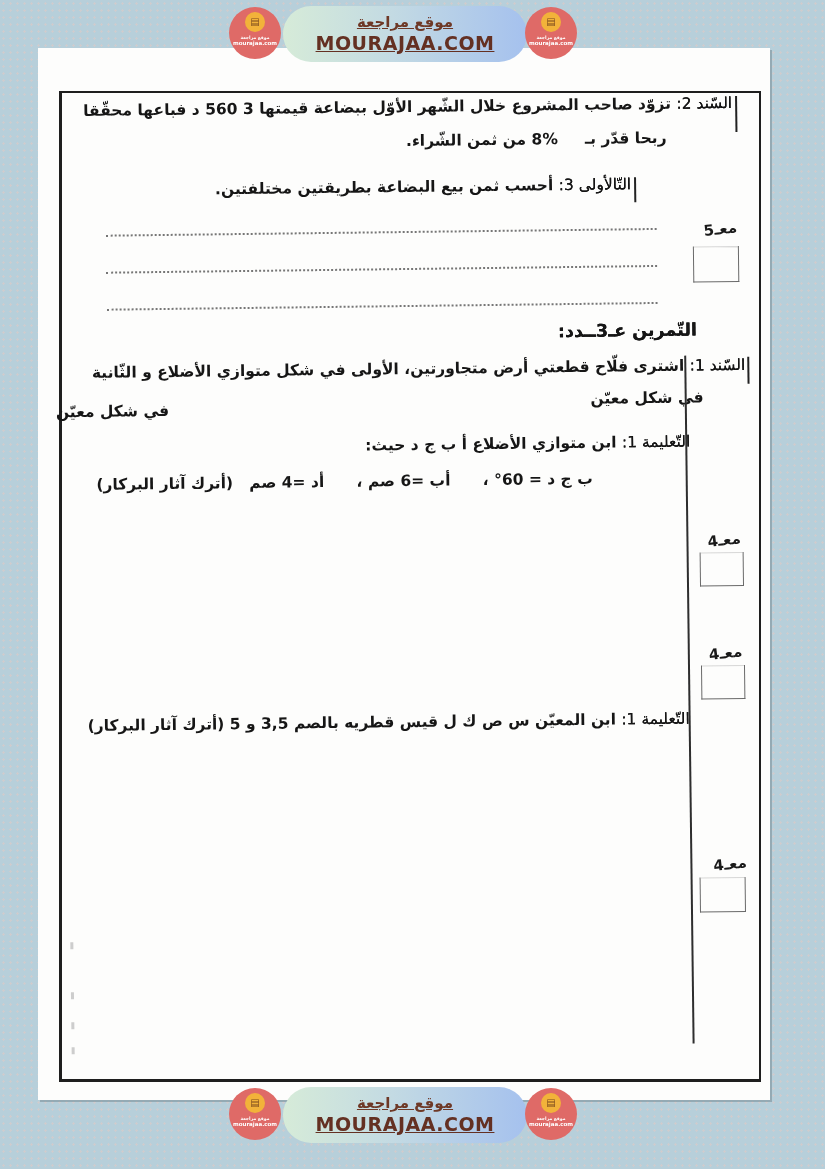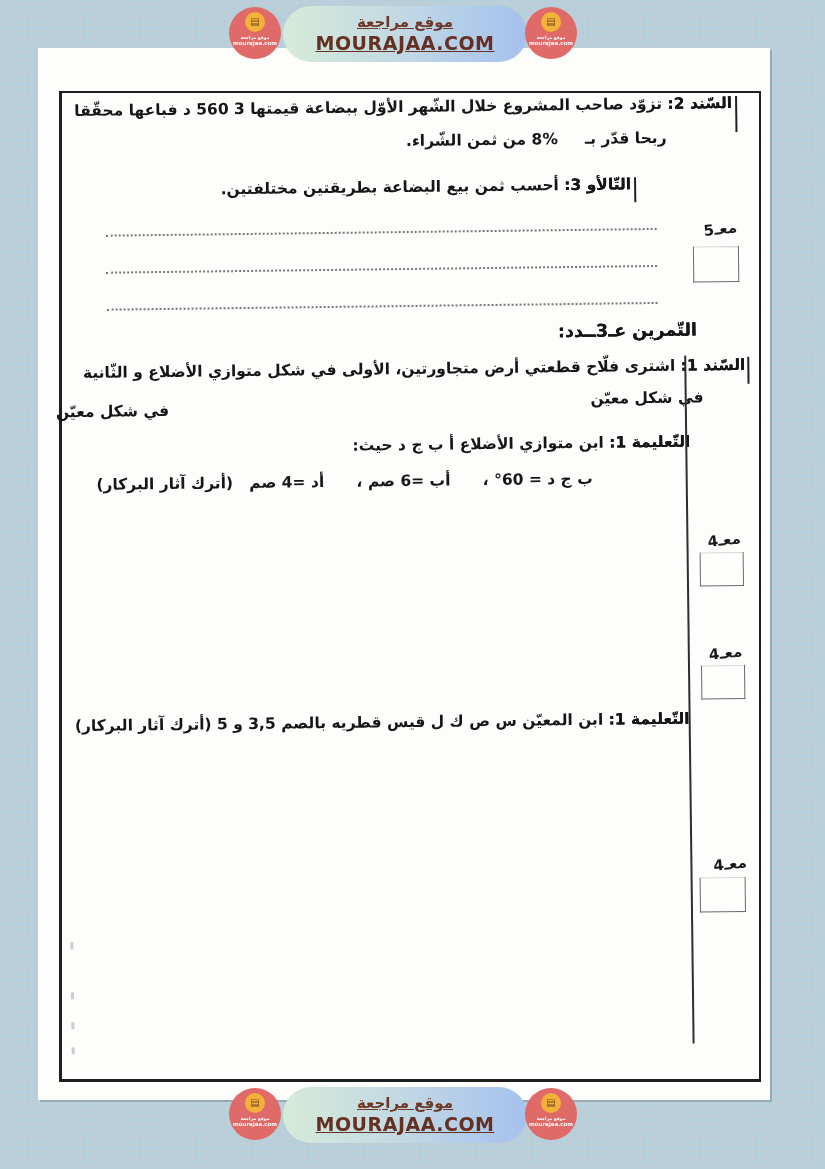--- a/index.html
+++ b/index.html
@@ -28,21 +28,21 @@
   .content{
     position:absolute;left:59px;top:91px;width:702px;height:991px;
     transform:rotate(-0.7deg);
     color:#151515;
   }
   .line{
     position:absolute;white-space:nowrap;direction:rtl;
     font-size:15.5px;font-weight:700;color:#161616;
   }
   .pre{white-space:pre;}
-  .lbl{font-weight:700;text-shadow:0 0 .5px #000;}
+  .lbl{font-weight:400;text-shadow:0 0 .5px #000;}
   .heading{font-size:17.5px;font-weight:800;text-shadow:0 0 .6px #000;}
   .dotline{position:absolute;height:0;border-bottom:2px dotted #5f5f5f;opacity:.85;}
   .divider{position:absolute;width:1.6px;background:#2e2e2e;}
   .vbar{position:absolute;width:1.6px;background:#222;}
   .gradelabel{
     position:absolute;direction:rtl;white-space:nowrap;
     font-size:15px;font-weight:700;transform:rotate(-6deg);color:#1a1a1a;
   }
   .gradebox{
     position:absolute;border:1.6px solid #6a6a6a;border-top:none;
@@ -90,21 +90,21 @@
 <div class="content">
 
   <div class="vbar" style="left:682px;top:9px;height:36px;"></div>
   <div class="line" style="top:7px;right:23px;">
     <span class="lbl">السّند 2:</span><span> تزوّد صاحب المشروع خلال الشّهر الأوّل ببضاعة قيمتها 3 560 د فباعها محقّقا</span>
   </div>
   <div class="line pre" style="top:41px;right:89px;">ربحا قدّر بـ     %8 من ثمن الشّراء.</div>
 
   <div class="vbar" style="left:580px;top:89px;height:25px;"></div>
   <div class="line" style="top:87px;right:125px;">
-    <span class="lbl">التّالأو 3:</span><span> أحسب ثمن بيع البضاعة بطريقتين مختلفتين.</span>
+    <span class="lbl">التّالأولى 3:</span><span> أحسب ثمن بيع البضاعة بطريقتين مختلفتين.</span>
   </div>
 
   <div class="dotline" style="left:51px;top:140px;width:551px;"></div>
   <div class="dotline" style="left:51px;top:177px;width:551px;"></div>
   <div class="dotline" style="left:51px;top:214px;width:551px;"></div>
 
   <div class="gradelabel" style="right:20px;top:133px;">معـ5</div>
   <div class="gradebox" style="left:638px;top:159px;width:44px;height:35px;"></div>
 
   <div class="line heading" style="top:232px;right:61px;">التّمرين عـ3ــدد:</div>

